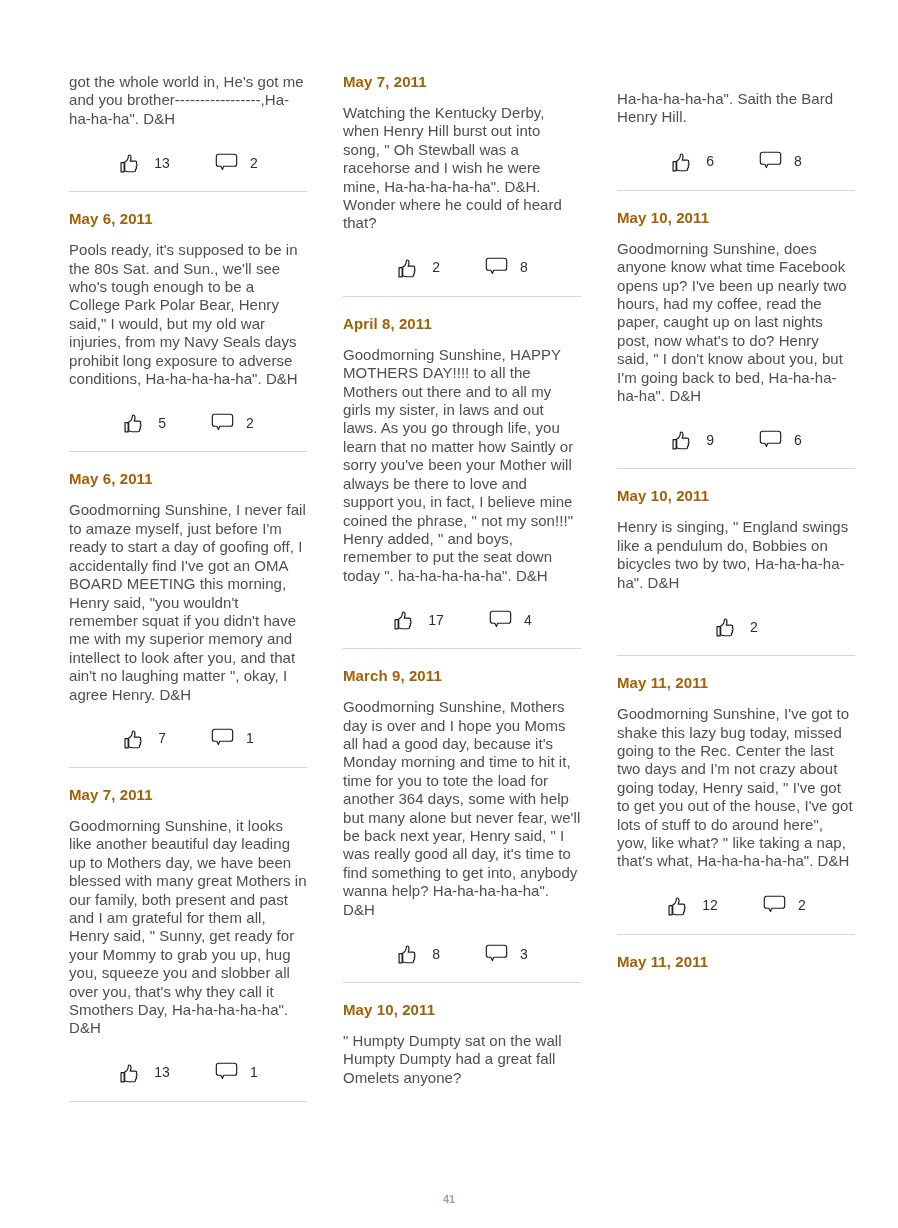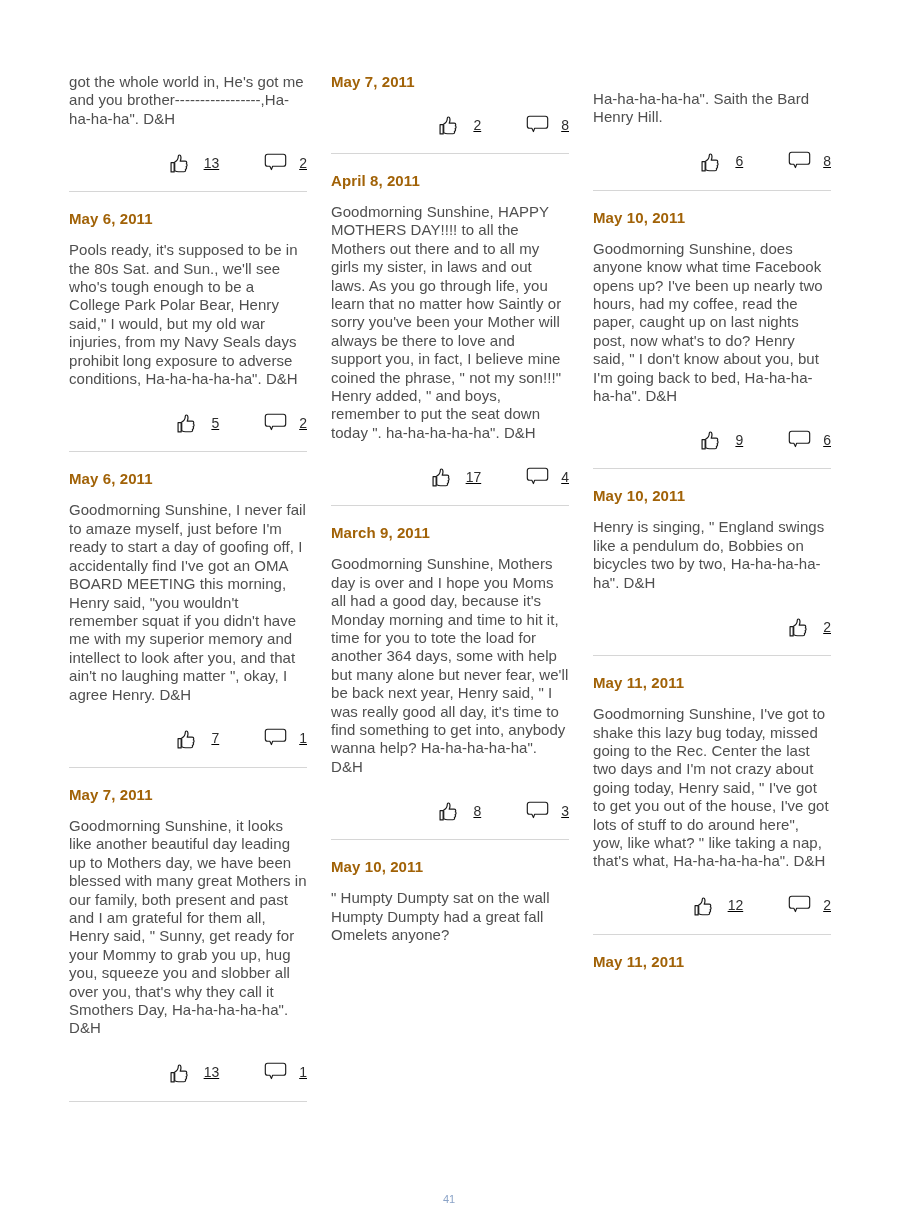--- a/index.html
+++ b/index.html
@@ -6,21 +6,21 @@
   body {
     width: 898px;
     height: 1228px;
     background: #ffffff;
     font-family: "Liberation Sans", sans-serif;
     position: relative;
     overflow: hidden;
   }
   .page {
     display: flex;
-    gap: 24px;
+    gap: 36px;
     padding: 73px 68px 0 69px;
     box-sizing: border-box;
   }
   .col {
     width: 238px;
     flex: 0 0 238px;
   }
   .post { margin: 0; }
   .post.offset { margin-top: 17px; }
   .post-date {
@@ -33,25 +33,24 @@
   .post:first-child .post-date { margin-top: 0; }
   .post-text {
     font-size: 15px;
     line-height: 18.4px;
     color: #4f4f4f;
     margin: 0;
     letter-spacing: 0.05px;
   }
   .stats {
     display: flex;
-    justify-content: flex-end;
+    justify-content: center;
     align-items: center;
     gap: 44px;
     margin: 21px 0 15px 0;
-    text-decoration: underline;
   }
   .stat {
     display: inline-flex;
     align-items: center;
   }
   .stat .icon { display: block; }
   .stat .count {
     font-size: 14px;
     color: #2e2e2e;
     margin-left: 11px;
@@ -62,21 +61,21 @@
     margin: 0;
     height: 0;
   }
   .page-number {
     position: absolute;
     left: 0;
     right: 0;
     top: 1193px;
     text-align: center;
     font-size: 11px;
-    font-weight: 400;
+    font-weight: 700;
     color: #8ba3c7;
   }
   svg { stroke: #1c1c1c; fill: none; stroke-width: 1.25; stroke-linejoin: round; stroke-linecap: round; }
 </style>
 </head>
 <body>
 
 <div class="page">
 
   <div class="col">
@@ -163,20 +162,21 @@
       </div>
     </article>
     <hr class="divider">
 
   </div>
 
   <div class="col">
 
     <article class="post">
       <h3 class="post-date">May 7, 2011</h3>
+      <p class="post-text">Watching the Kentucky Derby, when Henry Hill burst out into song, " Oh Stewball was a racehorse and I wish he were mine, Ha-ha-ha-ha-ha". D&amp;H. Wonder where he could of heard that?</p>
       <div class="stats">
         <span class="stat">
           <svg class="icon" width="25" height="27" viewBox="0 0 26 26">
               <path d="M3.2 13.2 h3.2 v9.6 h-3.2 z"></path>
               <path d="M7 12.4 C9.2 11.4 10.7 9 10.7 6.4 C10.7 5.6 11.1 5.2 11.7 5.2 C12.7 5.2 13.5 6.3 13.5 8.1 C13.5 9.2 13.2 10.4 12.7 11.6 L17.9 11.6 C18.8 11.6 19.5 12.3 19.5 13.2 C19.5 13.7 19.3 14.1 19 14.4 C19.5 14.7 19.8 15.2 19.8 15.8 C19.8 16.5 19.4 17.1 18.8 17.4 C19.1 17.7 19.3 18.1 19.3 18.6 C19.3 19.3 18.8 20 18.1 20.2 C18.2 20.4 18.3 20.7 18.3 21 C18.3 21.9 17.6 22.6 16.7 22.6 L11 22.6 C9.3 22.6 8.1 22.2 7 21.5 Z"></path>
             </svg>
           <span class="count">2</span>
         </span>
         <span class="stat">
           <svg class="icon" width="25" height="24" viewBox="0 0 27 24">

